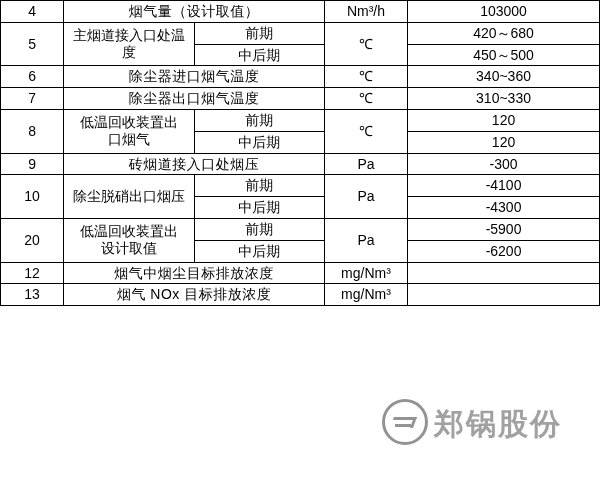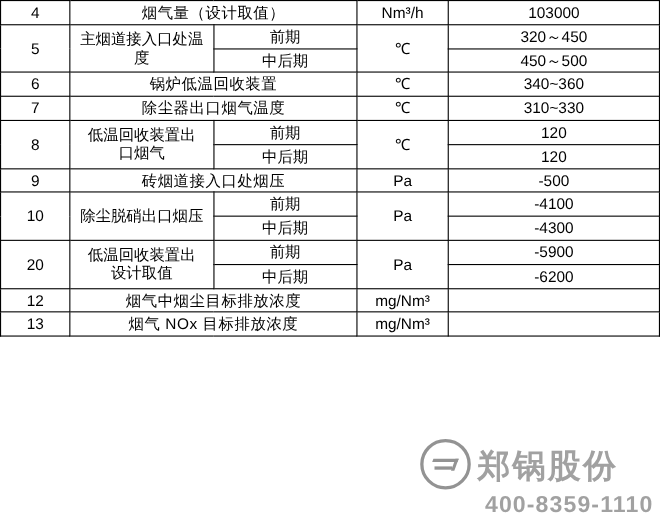--- a/index.html
+++ b/index.html
@@ -140,30 +140,30 @@
         <td class="name" colspan="2">烟气量（设计取值）</td>
         <td class="unit">Nm³/h</td>
         <td class="val">103000</td>
       </tr>
 
       <tr>
         <td class="idx" rowspan="2">5</td>
         <td class="name-wide" rowspan="2">主烟道接入口处温度</td>
         <td class="phase">前期</td>
         <td class="unit" rowspan="2">℃</td>
-        <td class="val">320～450</td>
+        <td class="val">420～680</td>
       </tr>
       <tr>
         <td class="phase">中后期</td>
         <td class="val">450～500</td>
       </tr>
 
       <tr>
         <td class="idx">6</td>
-        <td class="name" colspan="2">锅炉低温回收装置</td>
+        <td class="name" colspan="2">除尘器进口烟气温度</td>
         <td class="unit">℃</td>
         <td class="val">340~360</td>
       </tr>
 
       <tr>
         <td class="idx">7</td>
         <td class="name" colspan="2">除尘器出口烟气温度</td>
         <td class="unit">℃</td>
         <td class="val">310~330</td>
       </tr>
@@ -180,21 +180,21 @@
       </tr>
       <tr>
         <td class="phase">中后期</td>
         <td class="val">120</td>
       </tr>
 
       <tr>
         <td class="idx">9</td>
         <td class="name" colspan="2">砖烟道接入口处烟压</td>
         <td class="unit">Pa</td>
-        <td class="val">-500</td>
+        <td class="val">-300</td>
       </tr>
 
       <tr>
         <td class="idx" rowspan="2">10</td>
         <td class="name-wide" rowspan="2">除尘脱硝出口烟压</td>
         <td class="phase">前期</td>
         <td class="unit" rowspan="2">Pa</td>
         <td class="val">-4100</td>
       </tr>
       <tr>
@@ -231,16 +231,15 @@
         <td class="val"></td>
       </tr>
     </tbody>
   </table>
 
   <div class="watermark">
     <div class="wm-top">
       <div class="wm-mark"></div>
       <div class="wm-name">郑锅股份</div>
     </div>
-    <div class="wm-phone">400-8359-1110</div>
   </div>
 
 </div>
 
 </body></html>

